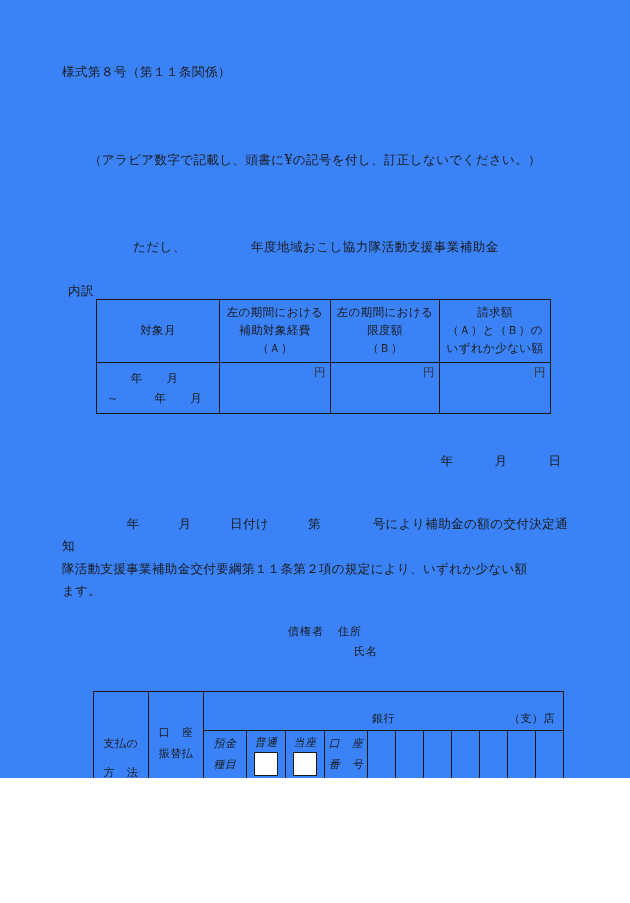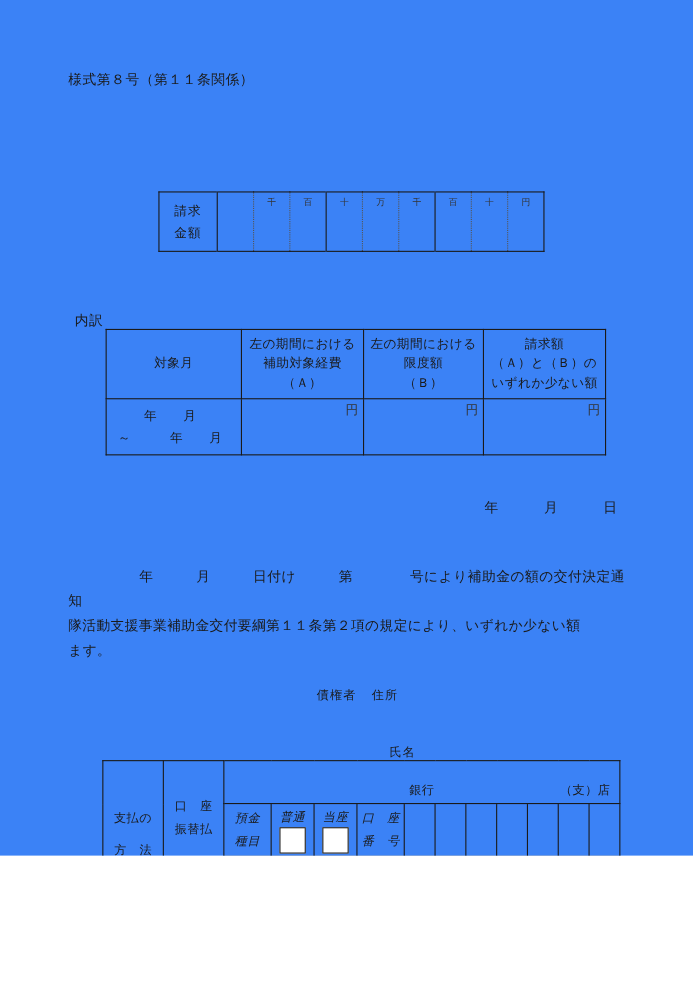--- a/index.html
+++ b/index.html
@@ -166,21 +166,21 @@
   }
 
   
   #creditor {
     left: 288px; top: 622px;
     font-size: 11px;
     line-height: 1.78;
     letter-spacing: 1px;
   }
   #creditor .lbl { margin-right: 14px; }
-  #creditor .sub { padding-left: 66px; margin-top: 32px; }
+  #creditor .sub { padding-left: 66px; }
 
   
   #payment-table {
     left: 93px; top: 691px;
     border-collapse: collapse;
     table-layout: fixed;
   }
   #payment-table td {
     border: 1.1px solid #1a1a1a;
     padding: 0;
@@ -258,41 +258,24 @@
   .holder-row { height: 48px; }
 </style>
 </head>
 <body>
 
 <div id="page">
 
   <div class="abs txt" id="form-number">様式第８号（第１１条関係）</div>
 
 
-
-  <table class="abs" id="amount-table">
-    <tbody>
-        <tr>
-      <td id="amount-label">
-        <div>請求</div>
-        <div>金額</div>
-      </td>
-      <td class="digit-cell"></td>
-      <td class="digit-cell">千</td>
-      <td class="digit-cell grp">百</td>
-      <td class="digit-cell">十</td>
-      <td class="digit-cell">万</td>
-      <td class="digit-cell grp">千</td>
-      <td class="digit-cell">百</td>
-      <td class="digit-cell">十</td>
-      <td class="digit-cell last">円</td>
-    </tr>
-  </tbody>
-    </table>
-
+  <div class="abs txt" id="instruction">（アラビア数字で記載し、頭書に¥の記号を付し、訂正しないでください。）</div>
+
+
+  <div class="abs txt" id="tadashi">ただし、　　　　　年度地域おこし協力隊活動支援事業補助金</div>
 
   <div class="abs txt" id="breakdown-label">内訳</div>
 
   <table class="abs" id="breakdown-table">
     <thead>
       <tr>
         <th class="col-month">
             <div>対象月</div>
           </th>
         <th class="col-cost">

